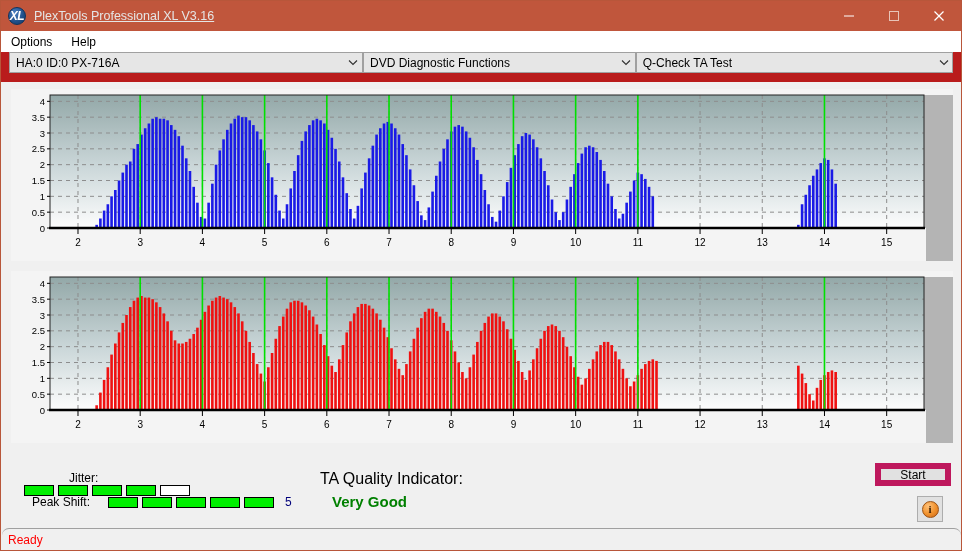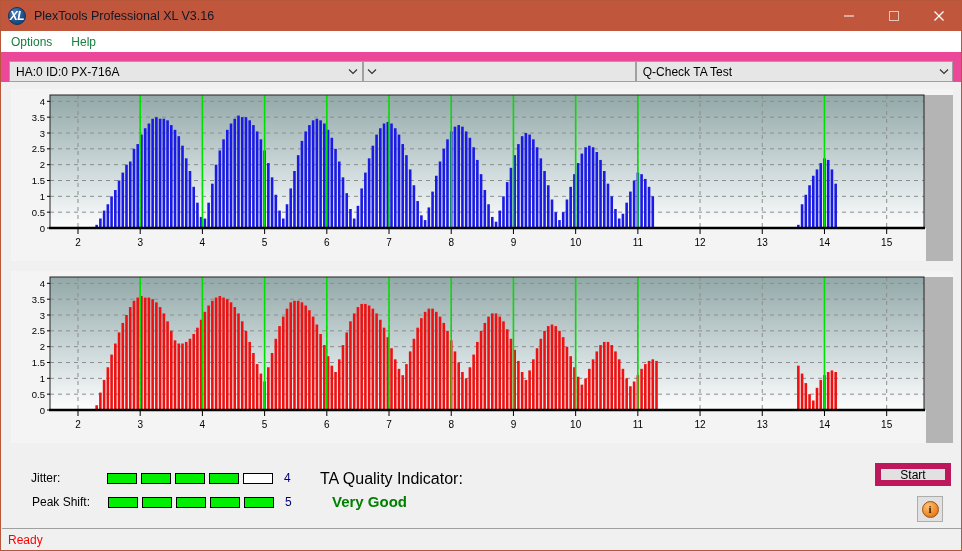--- a/index.html
+++ b/index.html
@@ -41,23 +41,24 @@
     font-size: 12px;
     font-weight: bold;
     font-style: italic;
     display: flex;
     align-items: center;
     justify-content: center;
     letter-spacing: -0.3px;
     box-sizing: border-box;
   }
   .title-text {
-    color: #0f172a;
+    color: #e5e5e5;
     font-size: 12.5px;
     white-space: nowrap;
+    text-decoration: underline;
   }
   .win-buttons {
     position: absolute;
     right: 0;
     top: 0;
     height: 30px;
     display: flex;
   }
   .win-btn {
     width: 45px;
@@ -73,33 +74,33 @@
   .menubar {
     height: 21px;
     background: #ffffff;
     display: flex;
     align-items: center;
     padding-left: 8px;
     box-sizing: border-box;
   }
   .menu-item {
     font-size: 12px;
-    color: #15803d;
+    color: #000000;
     padding: 0 9px 0 2px;
     margin-right: 8px;
     white-space: nowrap;
     text-align: center;
   }
 
   
   .toolbar {
     height: 30px;
-    background: #ec4899;
-    display: flex;
-    align-items: flex-end;
+    background: #b91c1c;
+    display: flex;
+    align-items: flex-start;
     padding: 0 8px;
     box-sizing: border-box;
     gap: 0;
   }
   .combo {
     height: 21px;
     background: #e6e6e6;
     border: 1px solid #a0a0a0;
     display: flex;
     align-items: center;
@@ -243,20 +244,21 @@
     position: absolute;
     left: 1px;
     top: 527px;
     width: 959px;
     height: 22px;
     background: #f0f0f0;
     border-top: 1px solid #a0a0a0;
     box-sizing: border-box;
     display: flex;
     align-items: center;
+    border-radius: 7px;
   }
   .status-text {
     font-size: 12px;
     color: #ff0000;
     padding-left: 6px;
   }
 </style>
 </head>
 <body>
 
@@ -293,20 +295,21 @@
   <div class="toolbar">
     <div class="combo" id="combo-drive">
       <div class="combo-text">HA:0 ID:0  PX-716A</div>
       <div class="combo-arrow">
         <svg width="10" height="7" viewBox="0 0 10 7">
             <polyline points="1,1.5 5,5.5 9,1.5" fill="none" stroke="#303030" stroke-width="1.1"></polyline>
           </svg>
       </div>
     </div>
     <div class="combo" id="combo-function">
+      <div class="combo-text">DVD Diagnostic Functions</div>
       <div class="combo-arrow">
         <svg width="10" height="7" viewBox="0 0 10 7">
             <polyline points="1,1.5 5,5.5 9,1.5" fill="none" stroke="#303030" stroke-width="1.1"></polyline>
           </svg>
       </div>
     </div>
     <div class="combo" id="combo-test">
       <div class="combo-text">Q-Check TA Test</div>
       <div class="combo-arrow">
         <svg width="10" height="7" viewBox="0 0 10 7">
@@ -832,21 +835,21 @@
           <line x1="813.4697508896797" y1="140" x2="813.4697508896797" y2="145" stroke="#000000" stroke-width="1"></line>
           <text x="813.4697508896797" y="157" text-anchor="middle" font-size="10" fill="#000000" font-family="&quot;Liberation Sans&quot;, sans-serif">14</text>
           <line x1="875.6761565836299" y1="140" x2="875.6761565836299" y2="145" stroke="#000000" stroke-width="1"></line>
           <text x="875.6761565836299" y="157" text-anchor="middle" font-size="10" fill="#000000" font-family="&quot;Liberation Sans&quot;, sans-serif">15</text>
         </svg>
     </div>
   </div>
 
   <div class="bottom-panel">
 
-    <div class="meter-row" style="left:29px; top:18px;">
+    <div class="meter-row" style="left:22px; top:18px;flex-direction:column;">
       <div class="meter-label">Jitter:</div>
       <div class="meter-segs" id="jitter-segs">
           <div class="seg on"></div>
           <div class="seg on"></div>
           <div class="seg on"></div>
           <div class="seg on"></div>
           <div class="seg"></div>
         </div>
       <div class="meter-value">4</div>
     </div>

